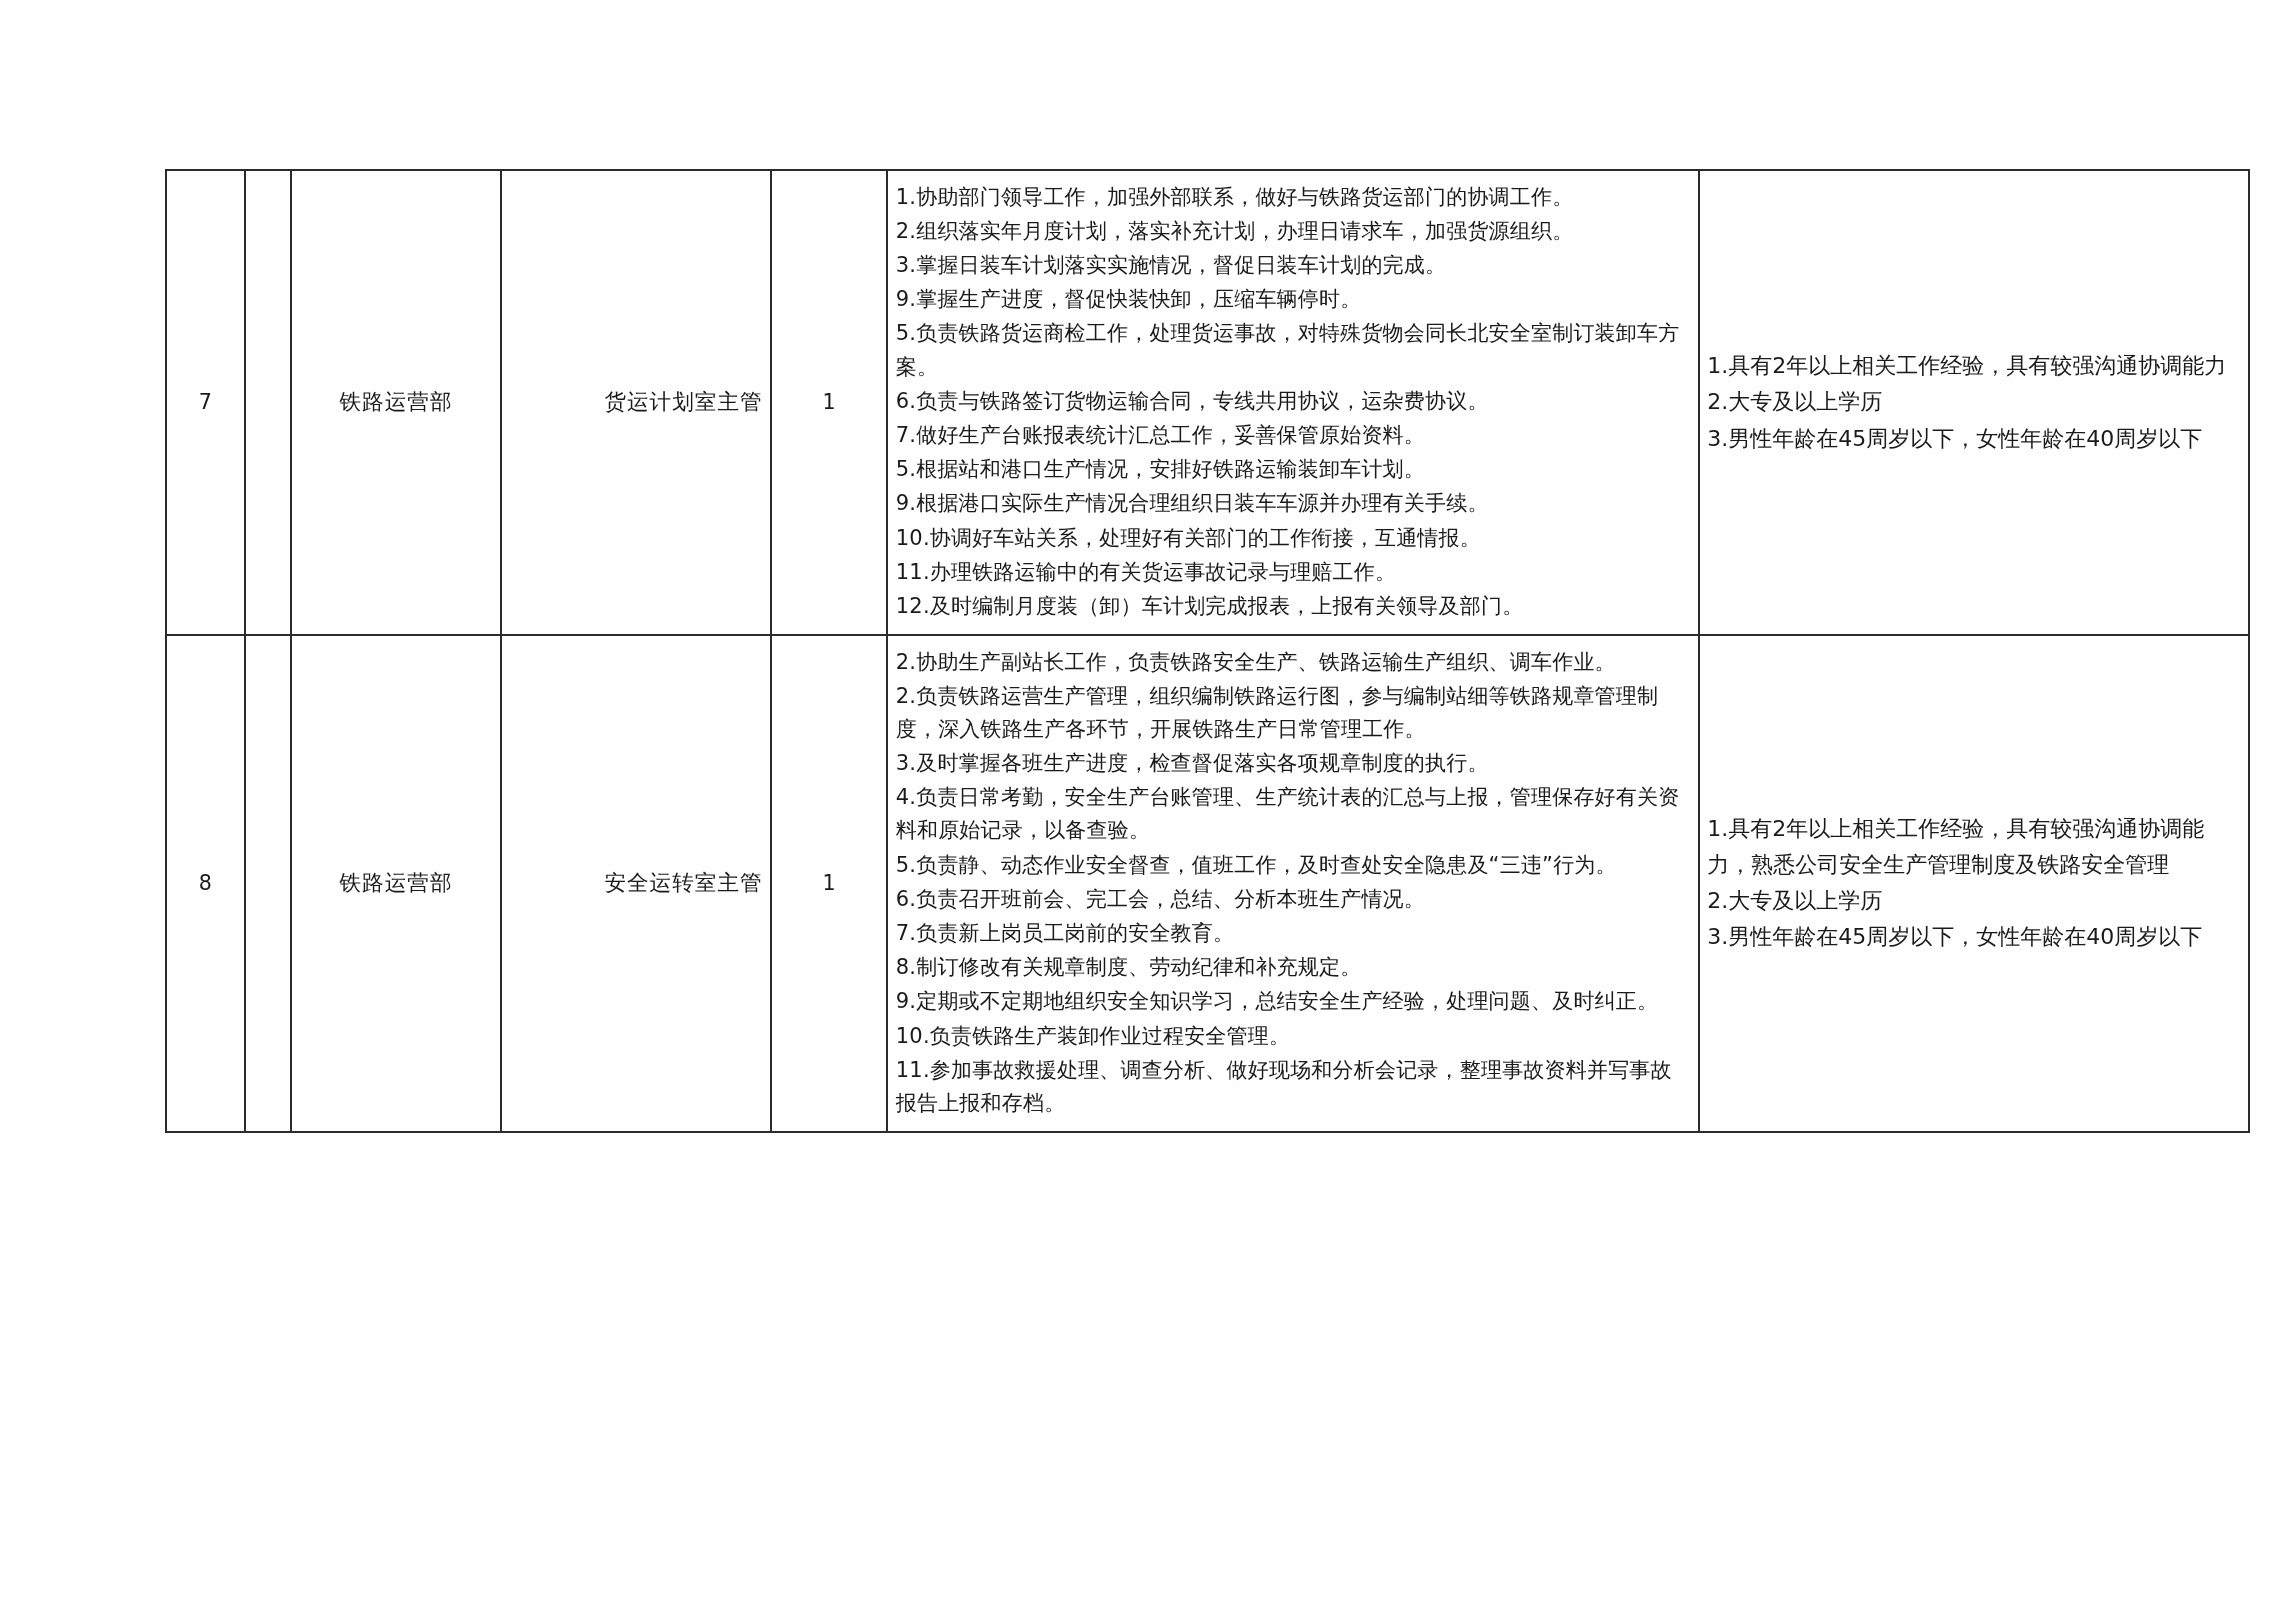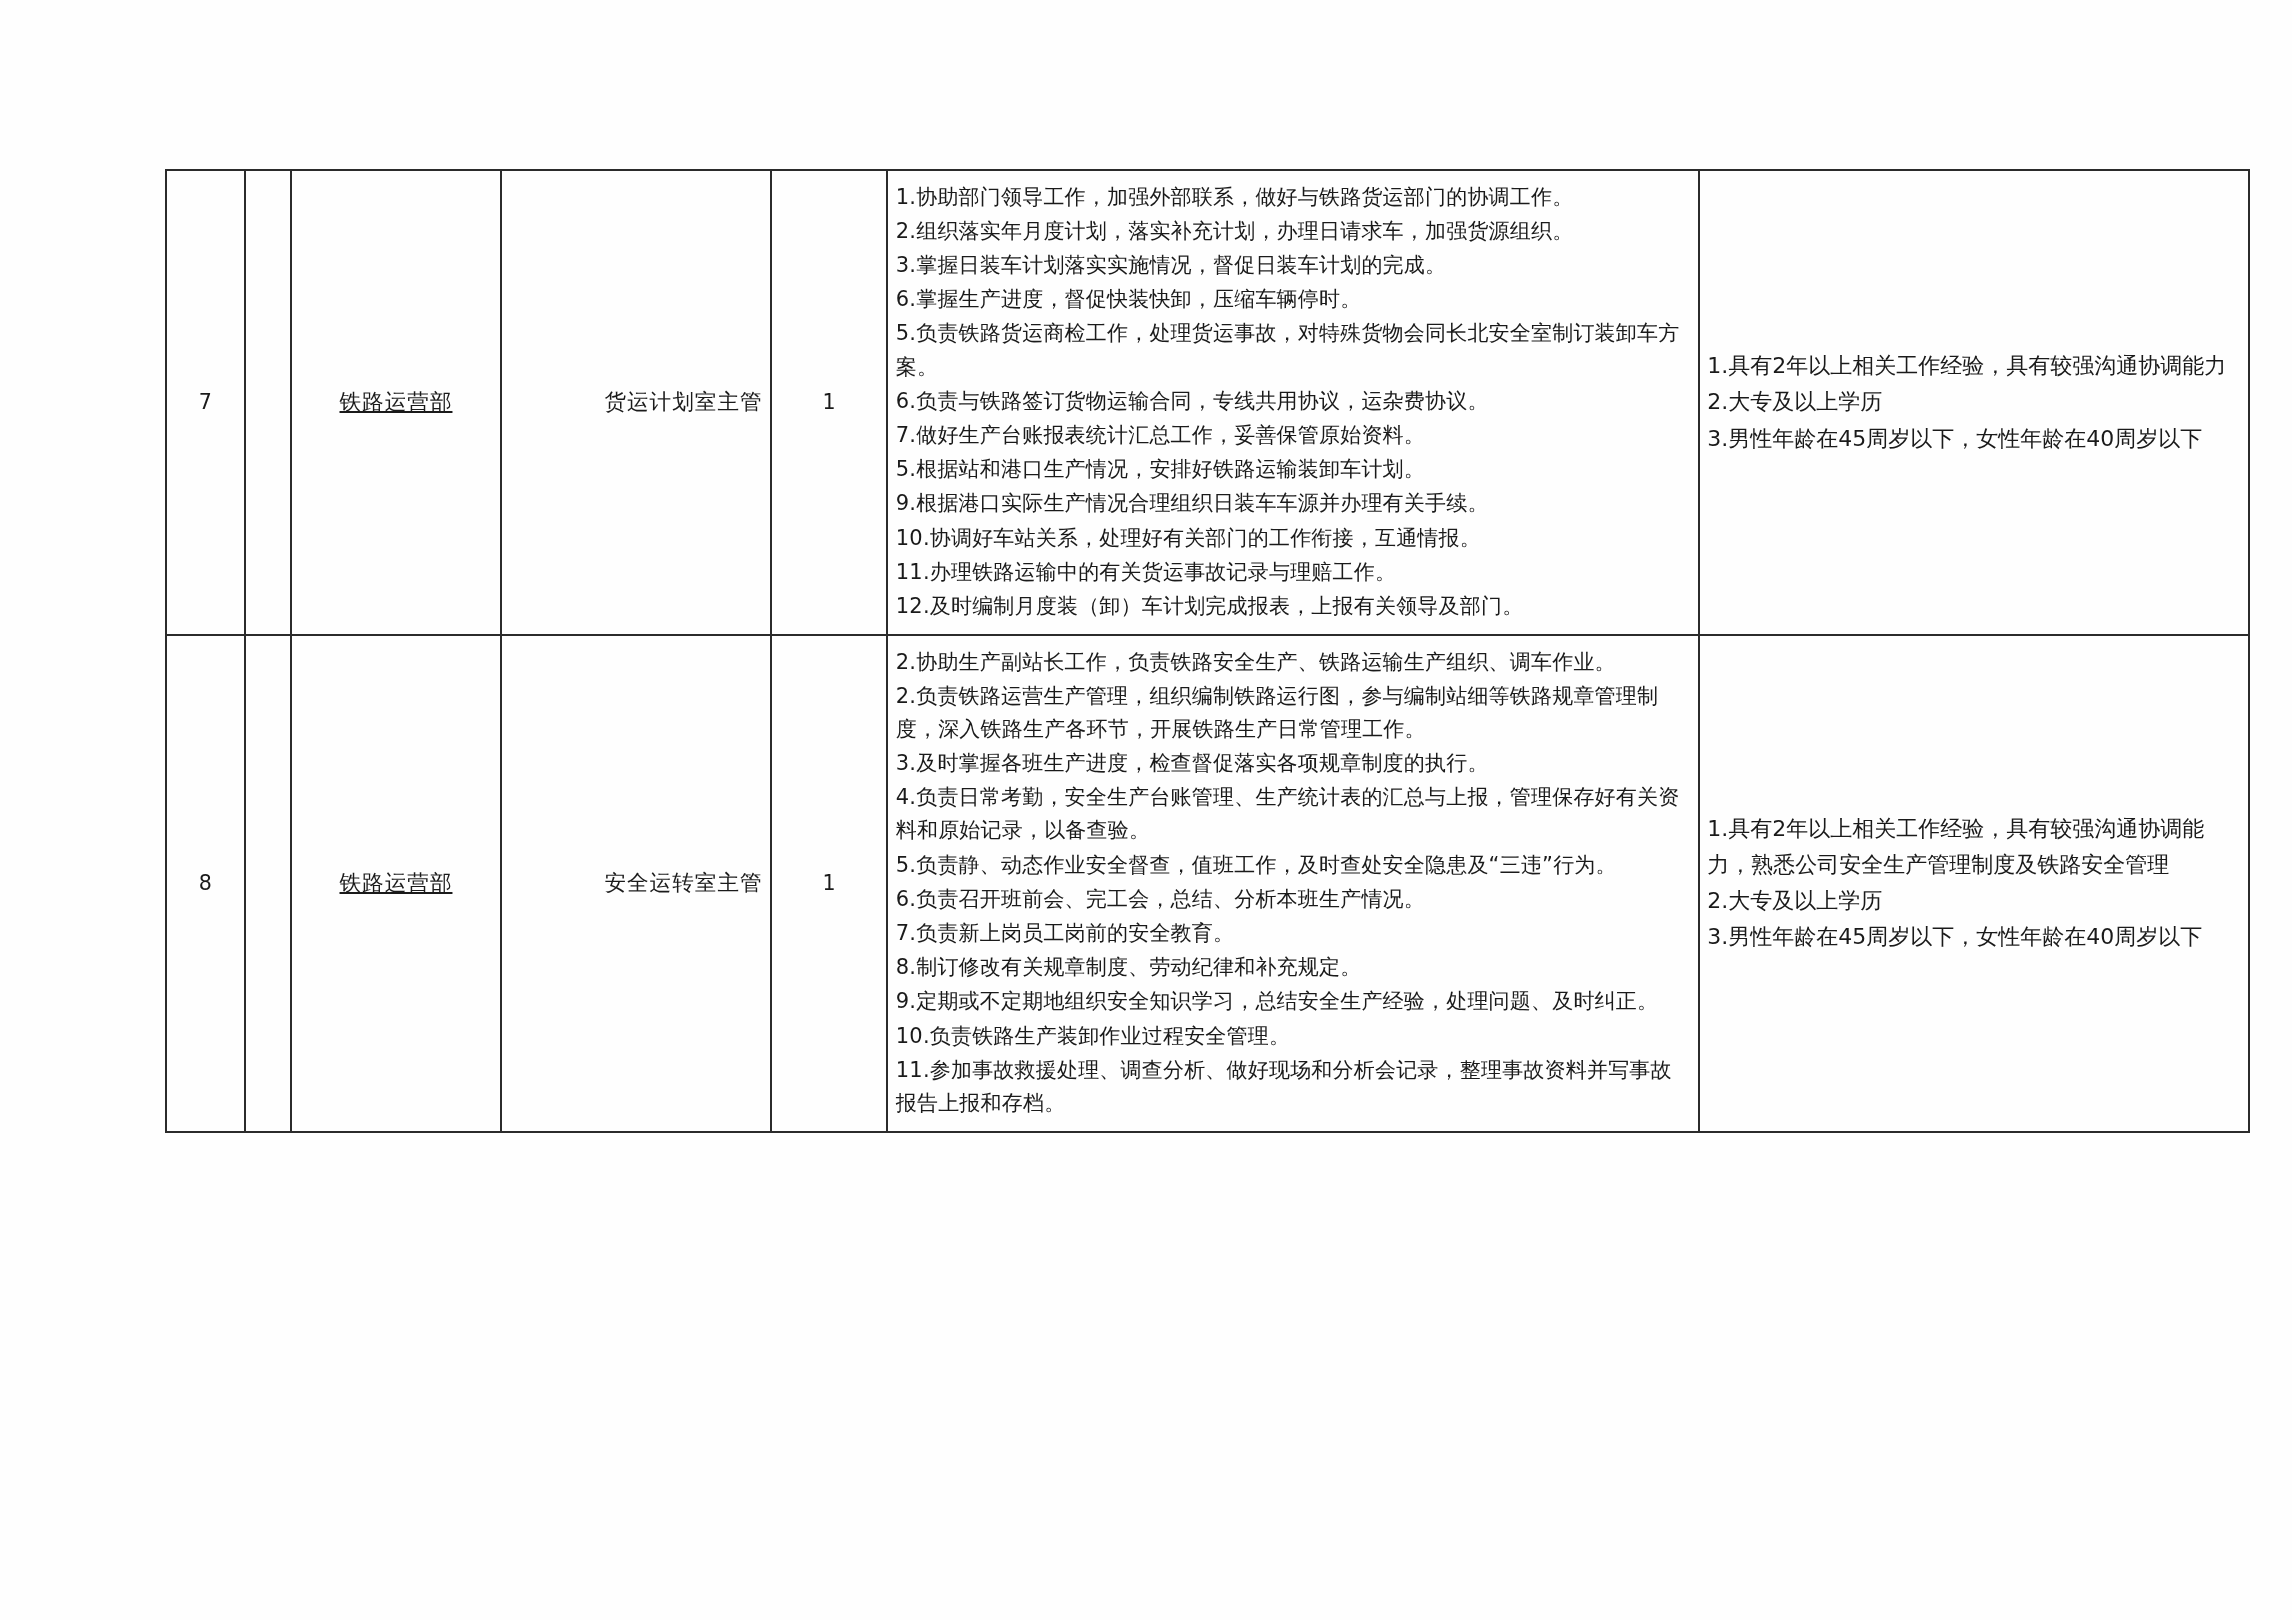--- a/index.html
+++ b/index.html
@@ -69,21 +69,20 @@
   .req-list li {
     margin: 0 0 1px 0;
   }
   .cell-center {
     text-align: center;
     font-size: 21.6px;
   }
   .dept-name {
     font-size: 21.6px;
     letter-spacing: 1px;
-    text-decoration: underline;
   }
   .post-name {
     font-size: 21.6px;
     letter-spacing: 1px;
   }
   .row-7 .col-duty { padding-top: 9.8px; padding-bottom: 9.8px; }
   .row-8 .col-duty { padding-top: 9.8px; padding-bottom: 9.8px; }
   .req-inner-7 { padding-top: 0; }
   .req-inner-8 { padding-top: 0; }
 </style>
@@ -101,21 +100,21 @@
         </td>
         <td class="col-post">
           <span class="post-name">货运计划室主管</span>
         </td>
         <td class="col-count cell-center">1</td>
         <td class="col-duty">
           <ul class="duty-list">
             <li>1.协助部门领导工作，加强外部联系，做好与铁路货运部门的协调工作。</li>
             <li>2.组织落实年月度计划，落实补充计划，办理日请求车，加强货源组织。</li>
             <li>3.掌握日装车计划落实实施情况，督促日装车计划的完成。</li>
-            <li>6.掌握生产进度，督促快装快卸，压缩车辆停时。</li>
+            <li>9.掌握生产进度，督促快装快卸，压缩车辆停时。</li>
             <li>5.负责铁路货运商检工作，处理货运事故，对特殊货物会同长北安全室制订装卸车方案。</li>
             <li>6.负责与铁路签订货物运输合同，专线共用协议，运杂费协议。</li>
             <li>7.做好生产台账报表统计汇总工作，妥善保管原始资料。</li>
             <li>5.根据站和港口生产情况，安排好铁路运输装卸车计划。</li>
             <li>9.根据港口实际生产情况合理组织日装车车源并办理有关手续。</li>
             <li>10.协调好车站关系，处理好有关部门的工作衔接，互通情报。</li>
             <li>11.办理铁路运输中的有关货运事故记录与理赔工作。</li>
             <li>12.及时编制月度装（卸）车计划完成报表，上报有关领导及部门。</li>
           </ul>
         </td>

